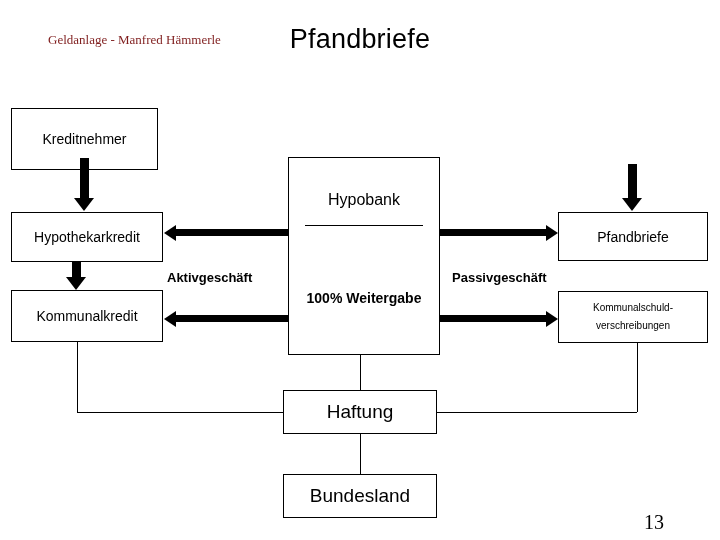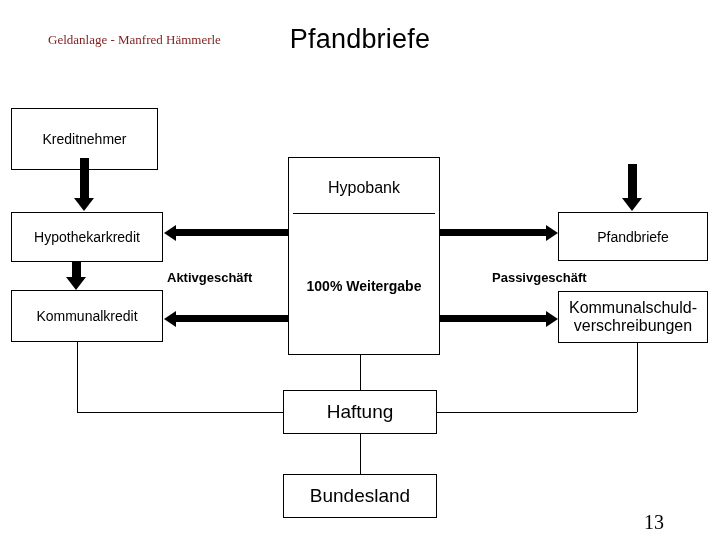--- a/index.html
+++ b/index.html
@@ -65,27 +65,27 @@
     color: #000;
   }
   .box .txt { display: block; width: 100%; }
 
   .b-kreditnehmer { left: 11px;  top: 108px; width: 147px; height: 62px; font-size: 14px; }
   .b-hypothekar   { left: 11px;  top: 212px; width: 152px; height: 50px; font-size: 14px; }
   .b-kommunal     { left: 11px;  top: 290px; width: 152px; height: 52px; font-size: 14px; }
 
   .b-anleger      { left: 564px; top: 114px; width: 144px; height: 50px; font-size: 14px; }
   .b-pfandbriefe  { left: 558px; top: 212px; width: 150px; height: 49px; font-size: 14px; }
-  .b-kommschuld   { left: 558px; top: 291px; width: 150px; height: 52px; font-size: 16px; line-height: 18px; }
+  .b-kommschuld   { left: 558px; top: 291px; width: 150px; height: 52px; font-size: 10px; line-height: 18px; }
 
   
   .b-hypobank {
     left: 288px; top: 157px; width: 152px; height: 198px;
     display: block;
-    padding: 4px;
+    padding: 16px;
   }
   .b-hypobank .hb-head {
     height: 52px;
     border-bottom: 1px solid #000;
     display: flex;
     align-items: center;
     justify-content: center;
     font-size: 16px;
     box-sizing: border-box;
   }
@@ -143,21 +143,21 @@
   
   .side-label {
     position: absolute;
     font-family: "Liberation Sans", sans-serif;
     font-size: 13px;
     font-weight: bold;
     white-space: nowrap;
     color: #000;
   }
   .l-aktiv  { left: 160px; top: 270px; margin-left: 7px; }
-  .l-passiv { left: 452px; top: 270px; margin-left: 40px; }
+  .l-passiv { left: 452px; top: 270px; }
 </style>
 </head>
 <body>
 
 <div id="slide">
 
   <div class="hdr-author">Geldanlage - Manfred Hämmerle</div>
   <div class="slide-title">Pfandbriefe</div>
   <div class="page-num">13</div>
 

